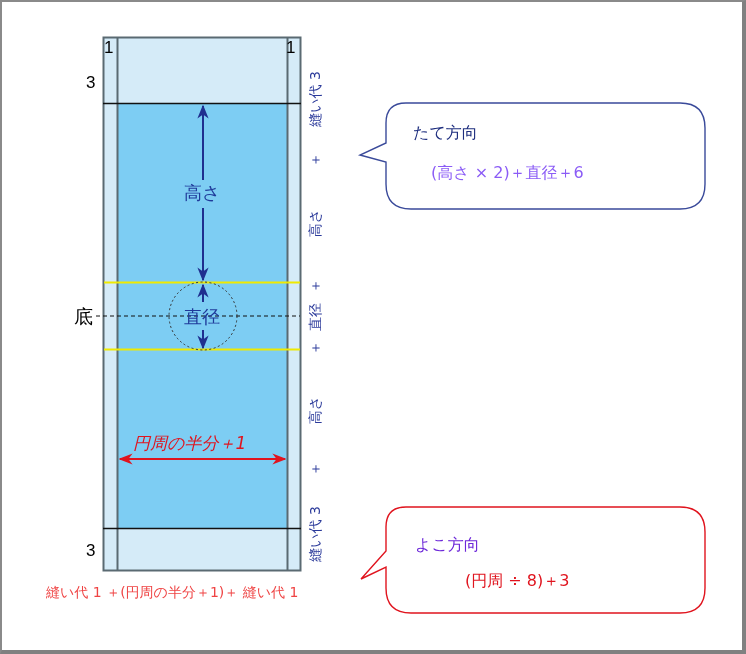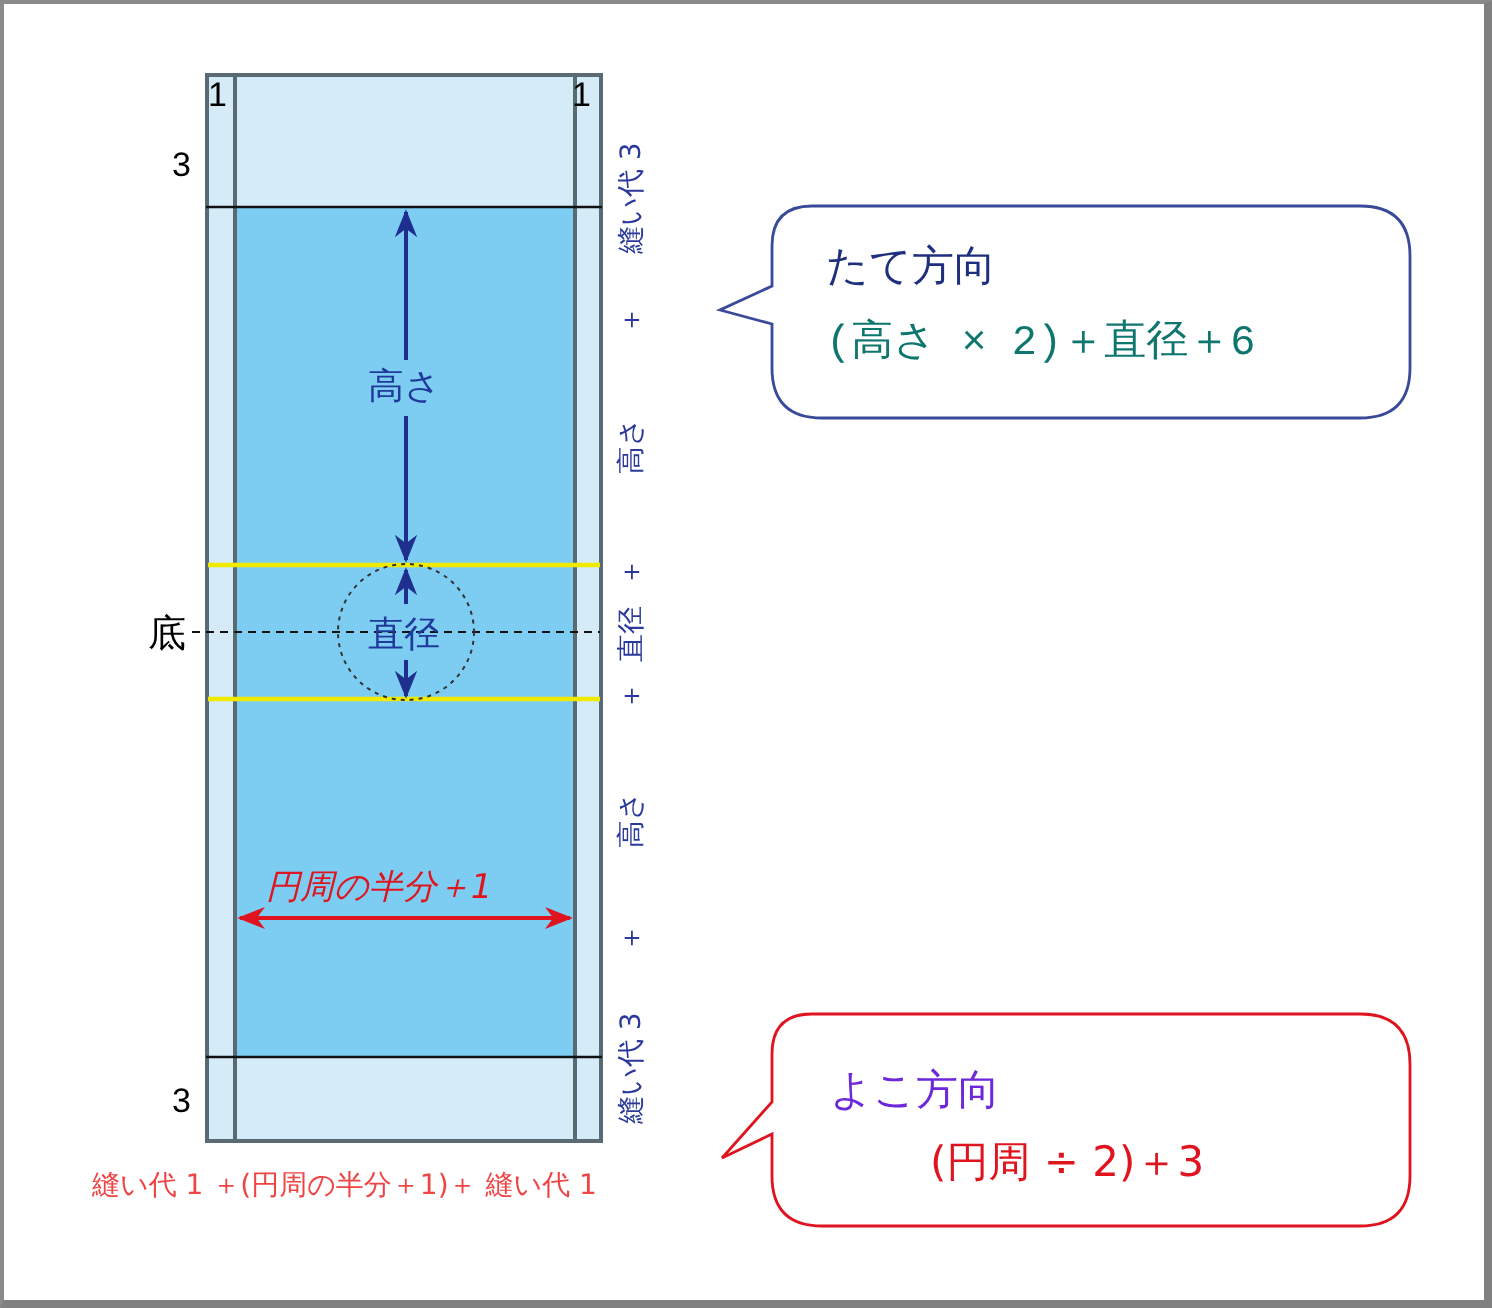--- a/index.html
+++ b/index.html
@@ -8,21 +8,21 @@
            border-left:2px solid #8a8a8a; border-top:2px solid #8a8a8a;
            border-right:4px solid #808080; border-bottom:4px solid #808080; background:#fff; }
   svg.diagram { position:absolute; left:0; top:0; }
   .lbl { position:absolute; white-space:nowrap; }
   .num { font-family:"Liberation Sans", sans-serif; font-size:17px; color:#000; }
   .vtext { position:absolute; font-family:"DejaVu Sans", sans-serif; font-size:14px; color:#2b3a9a;
            transform:rotate(-90deg); transform-origin:center center; white-space:nowrap; text-align:center; }
   .inner-label { font-size:18px; color:#1f3a9a; }
   .red-label { font-size:17px; color:#e0141e; }
   .bottom-formula { font-size:14px; color:#ef4444; }
-  .bubble-text { position:absolute; font-size:21px; line-height:32px; white-space:pre; }
+  .bubble-text { position:absolute; font-size:16px; line-height:32px; white-space:pre; }
 </style>
 </head>
 <body>
 
 <div class="frame"></div>
 
 <svg class="diagram" width="746" height="654">
   <defs>
     <marker id="ahBlue" viewBox="0 0 10 10" refX="9" refY="5" markerWidth="7" markerHeight="7" orient="auto-start-reverse">
       <path d="M0,1 L10,5 L0,9 L3,5 z" fill="#1f2f8f"></path>
@@ -78,15 +78,15 @@
 <div class="vtext" style="left:307px;top:276px;width:20px;height:20px;">＋</div>
 <div class="vtext" style="left:297px;top:307px;width:40px;height:20px;">直径</div>
 <div class="vtext" style="left:307px;top:338px;width:20px;height:20px;">＋</div>
 <div class="vtext" style="left:297px;top:400px;width:40px;height:20px;">高さ</div>
 <div class="vtext" style="left:307px;top:459px;width:20px;height:20px;">＋</div>
 <div class="vtext" style="left:280px;top:524px;width:74px;height:20px;">縫い代 3</div>
 
 <span class="lbl bottom-formula" style="left:46px;top:584px;">縫い代 1 ＋(円周の半分＋1)＋ 縫い代 1</span>
 
 <div class="bubble-text" style="left:413px;top:117px;color:#1f2f7f;">たて方向</div>
-<div class="bubble-text" style="left:413px;top:157px;color:#0f766e;font-family:Liberation Mono, monospace;">(高さ × 2)＋直径＋6</div>
+<div class="bubble-text" style="left:431px;top:157px;color:#8b5cf6;">(高さ × 2)＋直径＋6</div>
 <div class="bubble-text" style="left:415px;top:529px;color:#6d28d9;">よこ方向</div>
-<div class="bubble-text" style="left:465px;top:565px;color:#e0141e;">(円周 ÷ 2)＋3</div>
+<div class="bubble-text" style="left:465px;top:565px;color:#e0141e;">(円周 ÷ 8)＋3</div>
 
 </body></html>

